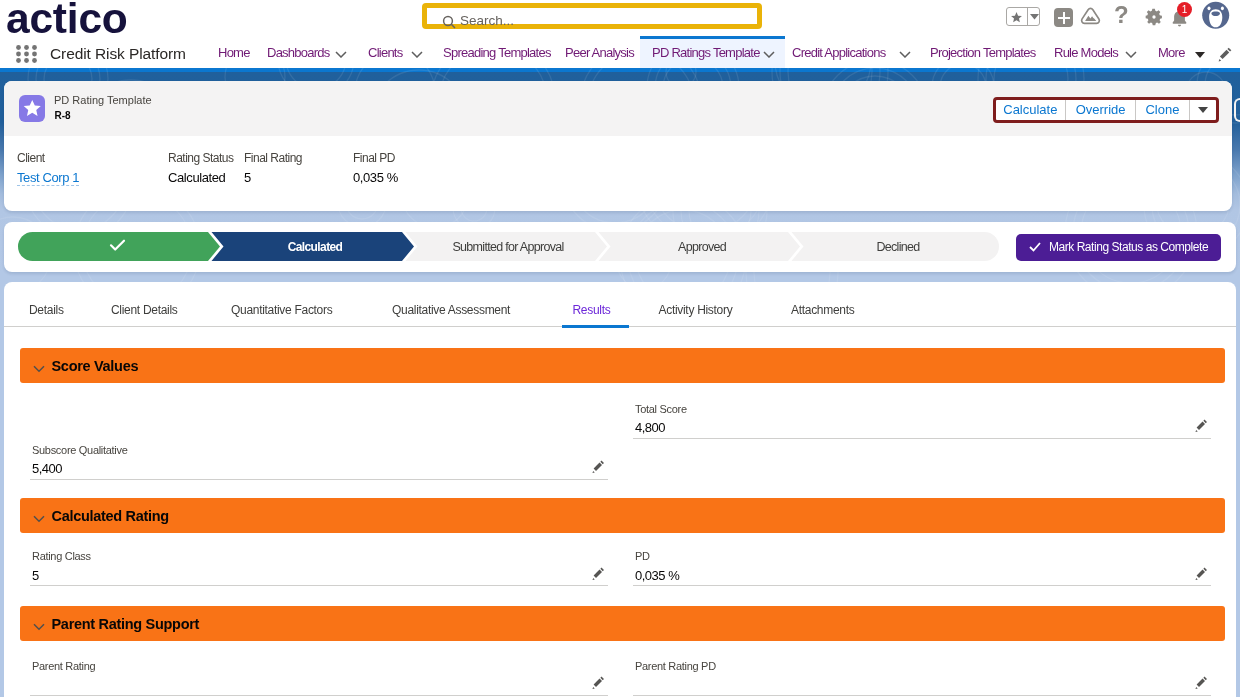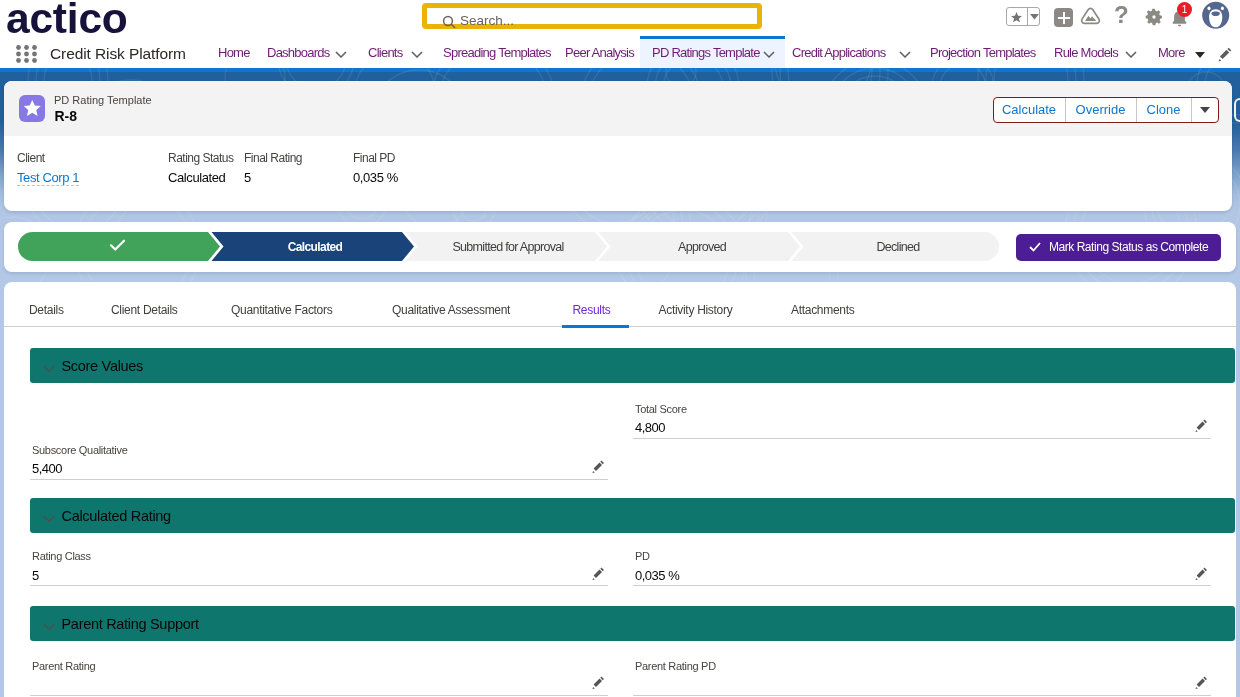--- a/index.html
+++ b/index.html
@@ -21,39 +21,39 @@
 
 
 #bg { left:0; top:72px; width:1240px; height:625px;
   background:linear-gradient(180deg,#20609c 0px,#215f9b 50px,#4a79ae 78px,#7ea2cc 103px,#a3bcdd 122px,#b1c6e4 138px,#b3c8e6 200px,#b3c8e6 625px); }
 
 
 #reccard { left:3.5px; top:80.5px; width:1228.5px; height:130px; border-radius:8px; background:#fff; overflow:hidden; box-shadow:0 2px 3px rgba(20,40,80,.12); }
 #rechead { position:absolute; left:0; top:0; width:100%; height:55px; background:#f4f3f3; }
 #recicon { position:absolute; left:15px; top:14.5px; width:26.5px; height:26.5px; border-radius:6px; background:#8679e6; }
 #reclabel { position:absolute; left:50.5px; top:14.3px; font-size:11px; line-height:11px; color:#47443f; }
-#rectitle { position:absolute; left:51px; top:28.5px; font-size:14px; line-height:14px; font-weight:bold; color:#080707; }
-#btngroup { position:absolute; left:989px; top:16px; width:226px; height:26px; border:1px solid #7f1d1d; border-radius:4px; background:#fff; display:flex; }
+#rectitle { position:absolute; left:51px; top:28.5px; font-size:10px; line-height:14px; font-weight:bold; color:#080707; }
+#btngroup { position:absolute; left:989px; top:16px; width:226px; height:26px; border:3px solid #7f1d1d; border-radius:4px; background:#fff; display:flex; }
 #btngroup .btn { border-right:1px solid #c9c7c5; color:#0b77d0; font-size:13px; display:flex; align-items:center; justify-content:center; }
 #btngroup .btn:last-child { border-right:none; }
 .rfield { position:absolute; top:71.9px; }
 .rfield .lab { font-size:12px; line-height:12px; color:#47443f; letter-spacing:-0.5px; }
 .rfield .val { font-size:13px; line-height:13px; color:#080707; margin-top:6.3px; letter-spacing:-0.4px; }
 a.rlink { color:#0b77d0; text-decoration:none; border-bottom:1px dashed #9ec4e8; letter-spacing:-0.4px; }
 
 
 #pathcard { left:3.5px; top:222px; width:1232px; height:50px; border-radius:8px; background:#fff; box-shadow:0 2px 3px rgba(20,40,80,.12); }
 #markbtn { position:absolute; left:1012.5px; top:11.5px; width:205px; height:27px; background:#4c1d95; border-radius:5px; color:#fff; font-size:12px; letter-spacing:-0.45px; display:flex; align-items:center; justify-content:center; }
 
 
 #maincard { left:3.5px; top:282px; width:1232px; height:415px; border-radius:8px 8px 0 0; background:#fff; }
 .tab { position:absolute; top:21.2px; font-size:12px; line-height:14px; letter-spacing:-0.3px; color:#3e3e3c; white-space:nowrap; }
 #tabline { position:absolute; left:0; top:44.2px; width:1232px; height:1px; background:#d0cfcd; }
 #tabsel { position:absolute; left:558.5px; top:43.2px; width:66.5px; height:2.8px; background:#0b77d0; }
-.secbar { position:absolute; left:26px; width:1205px; height:34.5px; background:#0f766e; border-radius:3px; }
+.secbar { position:absolute; left:16px; width:1205px; height:34.5px; background:#f97316; border-radius:3px;font-weight:bold; }
 .secbar .sectitle { position:absolute; left:32px; top:10.5px; font-size:14.5px; line-height:14.5px; color:#080707; letter-spacing:-0.3px; }
 .field { position:absolute; width:578px; }
 .field .flab { font-size:11px; line-height:12px; color:#47443f; margin-left:2px; letter-spacing:-0.3px; }
 .field .fval { font-size:13px; line-height:13px; height:13px; color:#080707; margin-left:2px; margin-top:6.5px; letter-spacing:-0.5px; }
 .field .fline { height:1px; background:#d0cfcd; margin-top:3.8px; }
 .fpencil { position:absolute; right:3.5px; top:16.5px; }
 </style>
 </head>
 <body>
 <div id="page">

